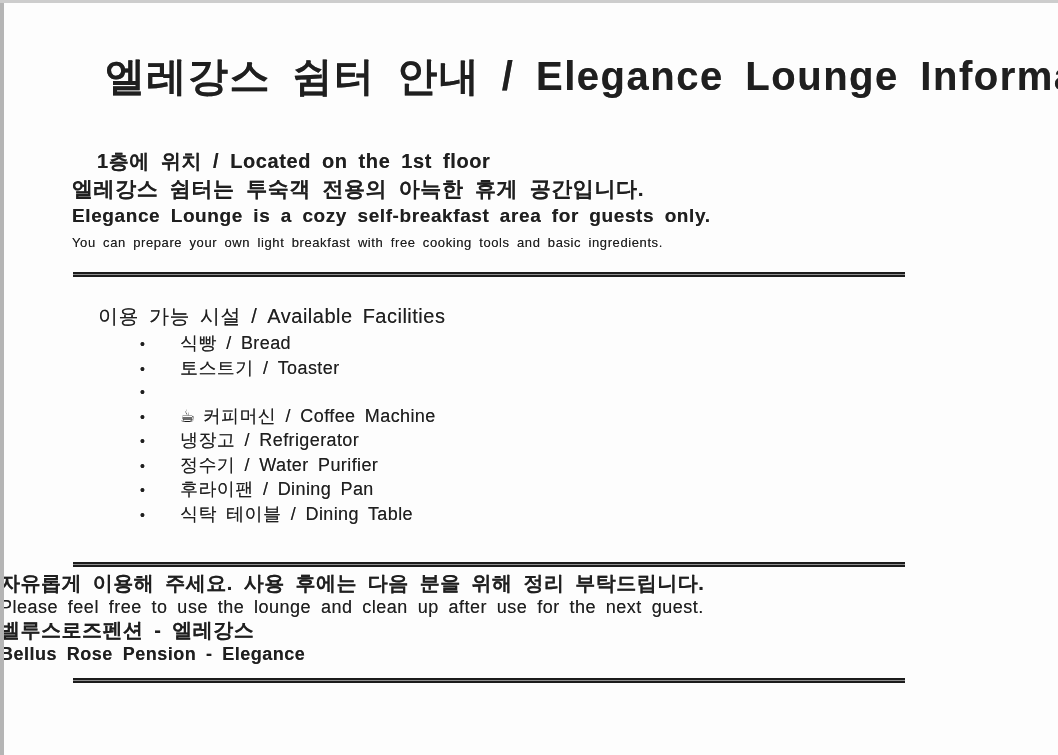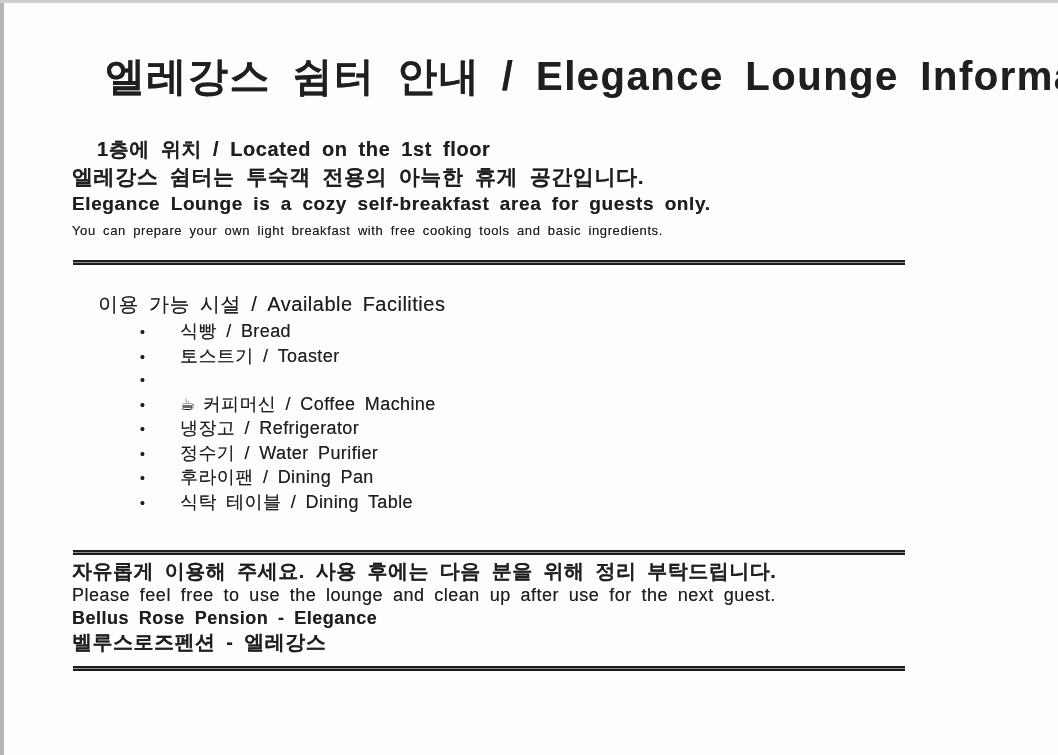--- a/index.html
+++ b/index.html
@@ -28,21 +28,21 @@
   .doc-title {
     margin: 52px 0 0 105px;
     font-size: 40px;
     line-height: 48px;
     font-weight: 600;
     letter-spacing: 1.5px;
     word-spacing: 9px;
     white-space: nowrap;
   }
 
-  .intro { margin-top: 36px; }
+  .intro { margin-top: 48px; }
   .intro .line {
     line-height: 27px;
     letter-spacing: 0.6px;
     word-spacing: 0.24em;
     white-space: nowrap;
   }
   .l-loc   { margin-left: 97px; font-weight: 700; font-size: 20px; }
   .l-ko-b  { margin-left: 72px; font-weight: 700; font-size: 21px; }
   .l-ko-r  { margin-left: 72px; font-weight: 400; font-size: 20px; }
   .l-en-b  { margin-left: 72px; font-weight: 700; font-size: 19px; }
@@ -87,21 +87,20 @@
     font-size: 14px;
     color: #1f1f1f;
   }
   .item-icon { margin-right: 7px; font-size: 17px; }
 
   .footer { margin-top: 5px; }
   .footer .line {
     line-height: 23.5px;
     letter-spacing: 0.5px;
     word-spacing: 0.24em;
-    margin-left: 72px;
     white-space: nowrap;
   }
   .f-ko-b { font-weight: 700; font-size: 20px; }
   .f-en-r { font-weight: 400; font-size: 18px; }
   .f-en-b { font-weight: 600; font-size: 18px; }
 </style>
 </head>
 <body>
 
 <div class="edge-left"></div>
@@ -153,17 +152,17 @@
     <span class="bullet">•</span>
     <span>식탁 테이블 / Dining Table</span>
   </li>
 </ul>
 
 <div class="rule rule-2"></div>
 
 <div class="footer">
   <div class="line f-ko-b">자유롭게 이용해 주세요. 사용 후에는 다음 분을 위해 정리 부탁드립니다.</div>
   <div class="line f-en-r">Please feel free to use the lounge and clean up after use for the next guest.</div>
+  <div class="line f-ko-b">벨루스로즈펜션 - 엘레강스</div>
   <div class="line f-en-b">Bellus Rose Pension - Elegance</div>
-  <div class="line f-ko-b">벨루스로즈펜션 - 엘레강스</div>
 </div>
 
 <div class="rule rule-3"></div>
 
 </body></html>

